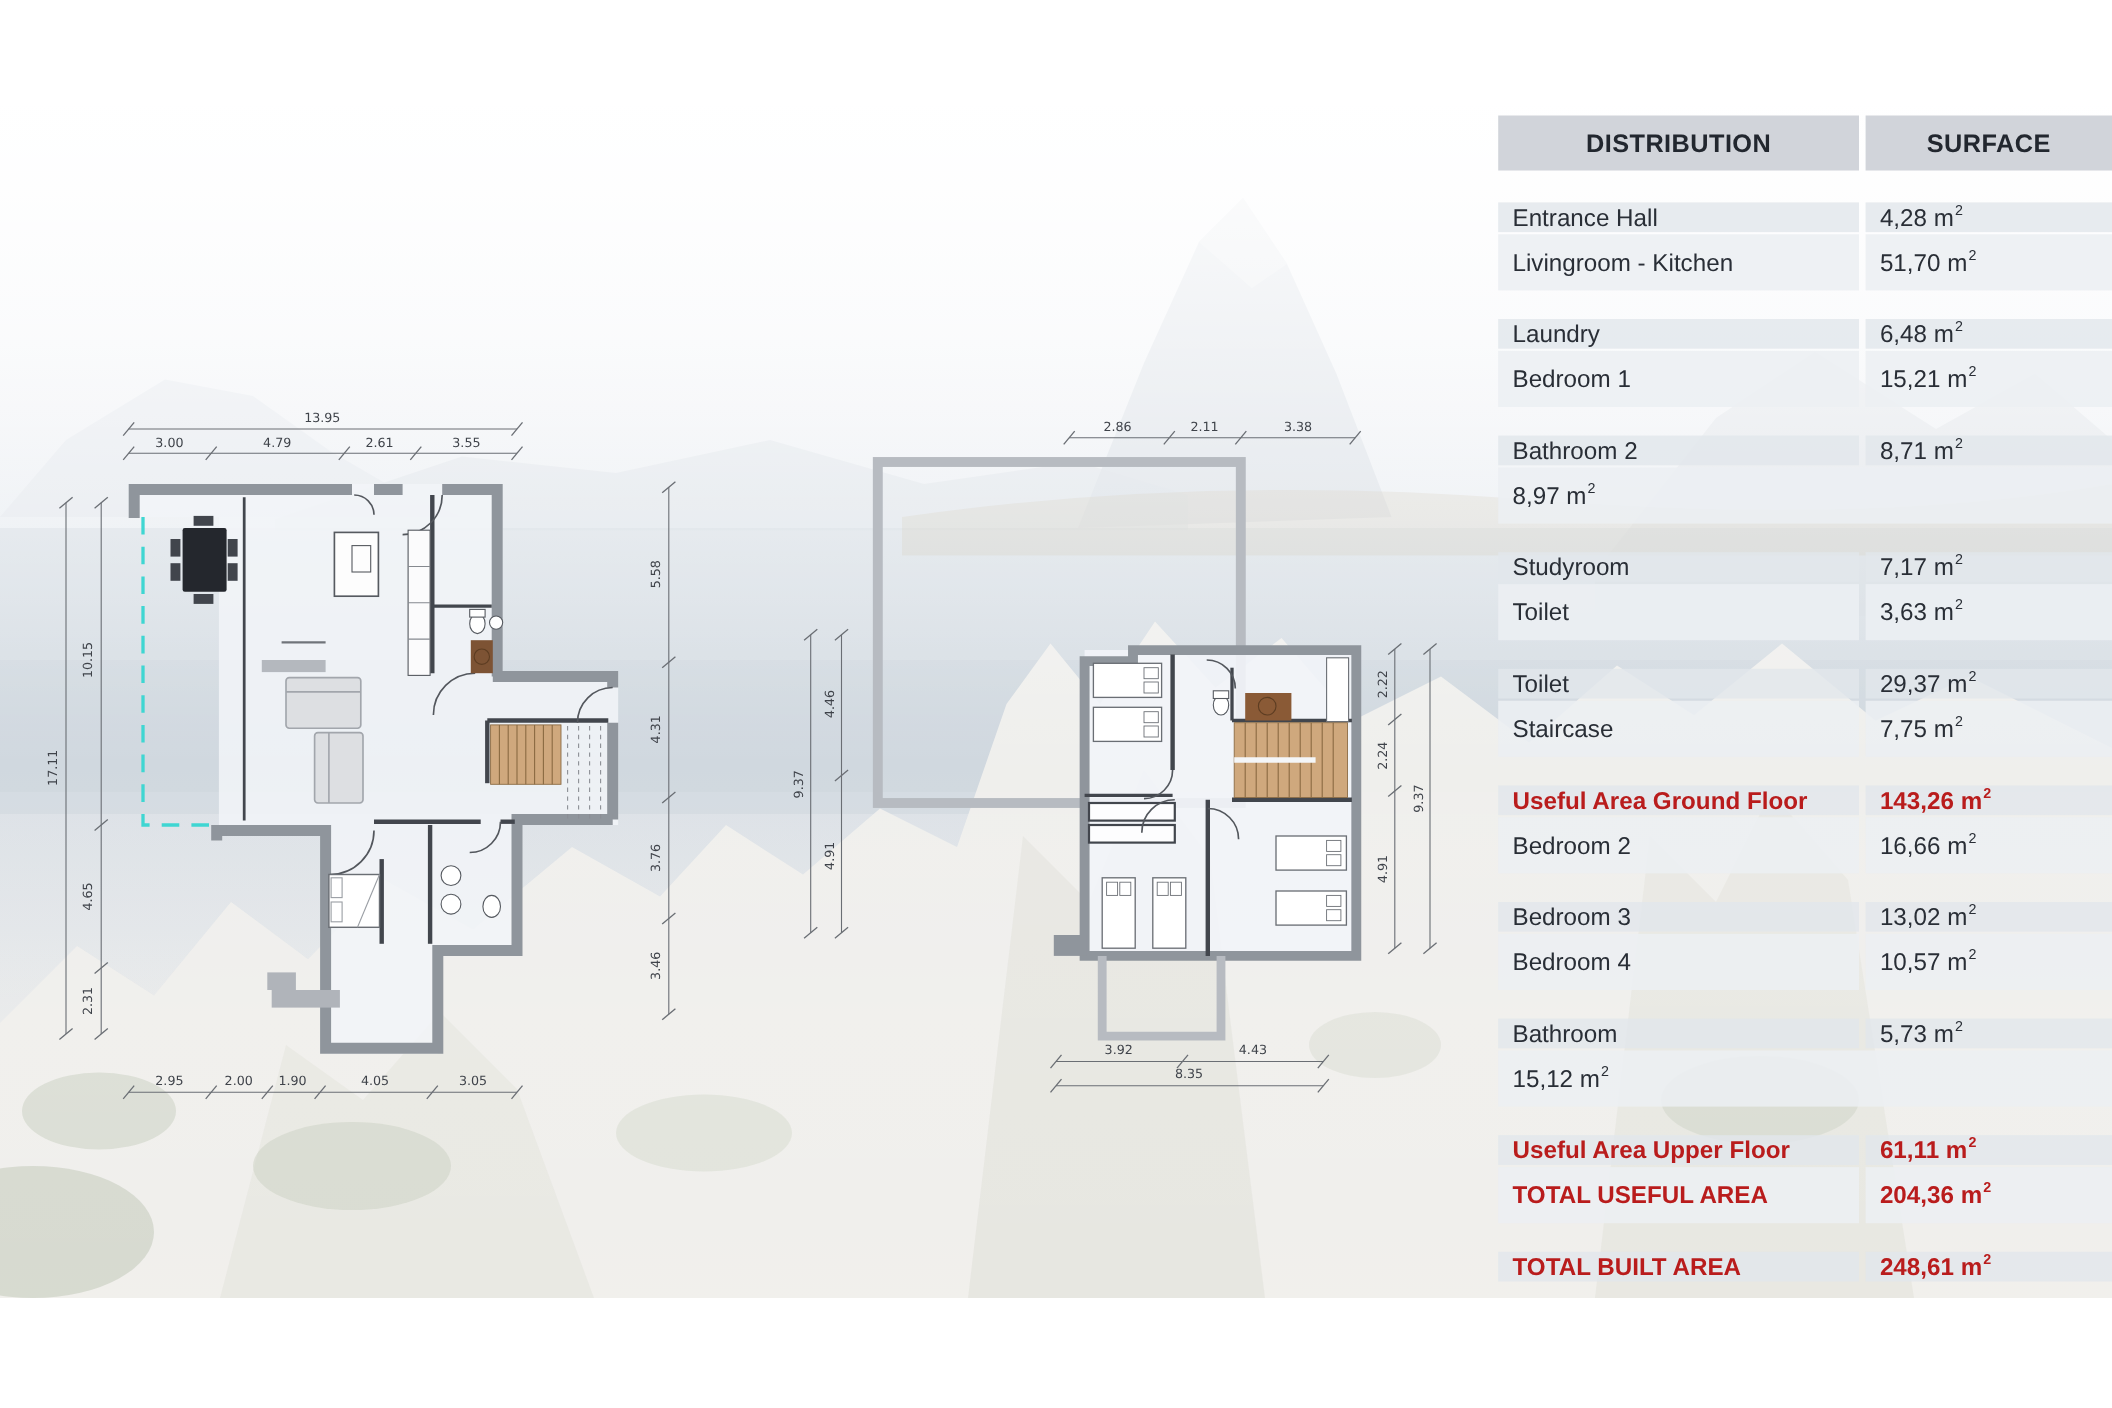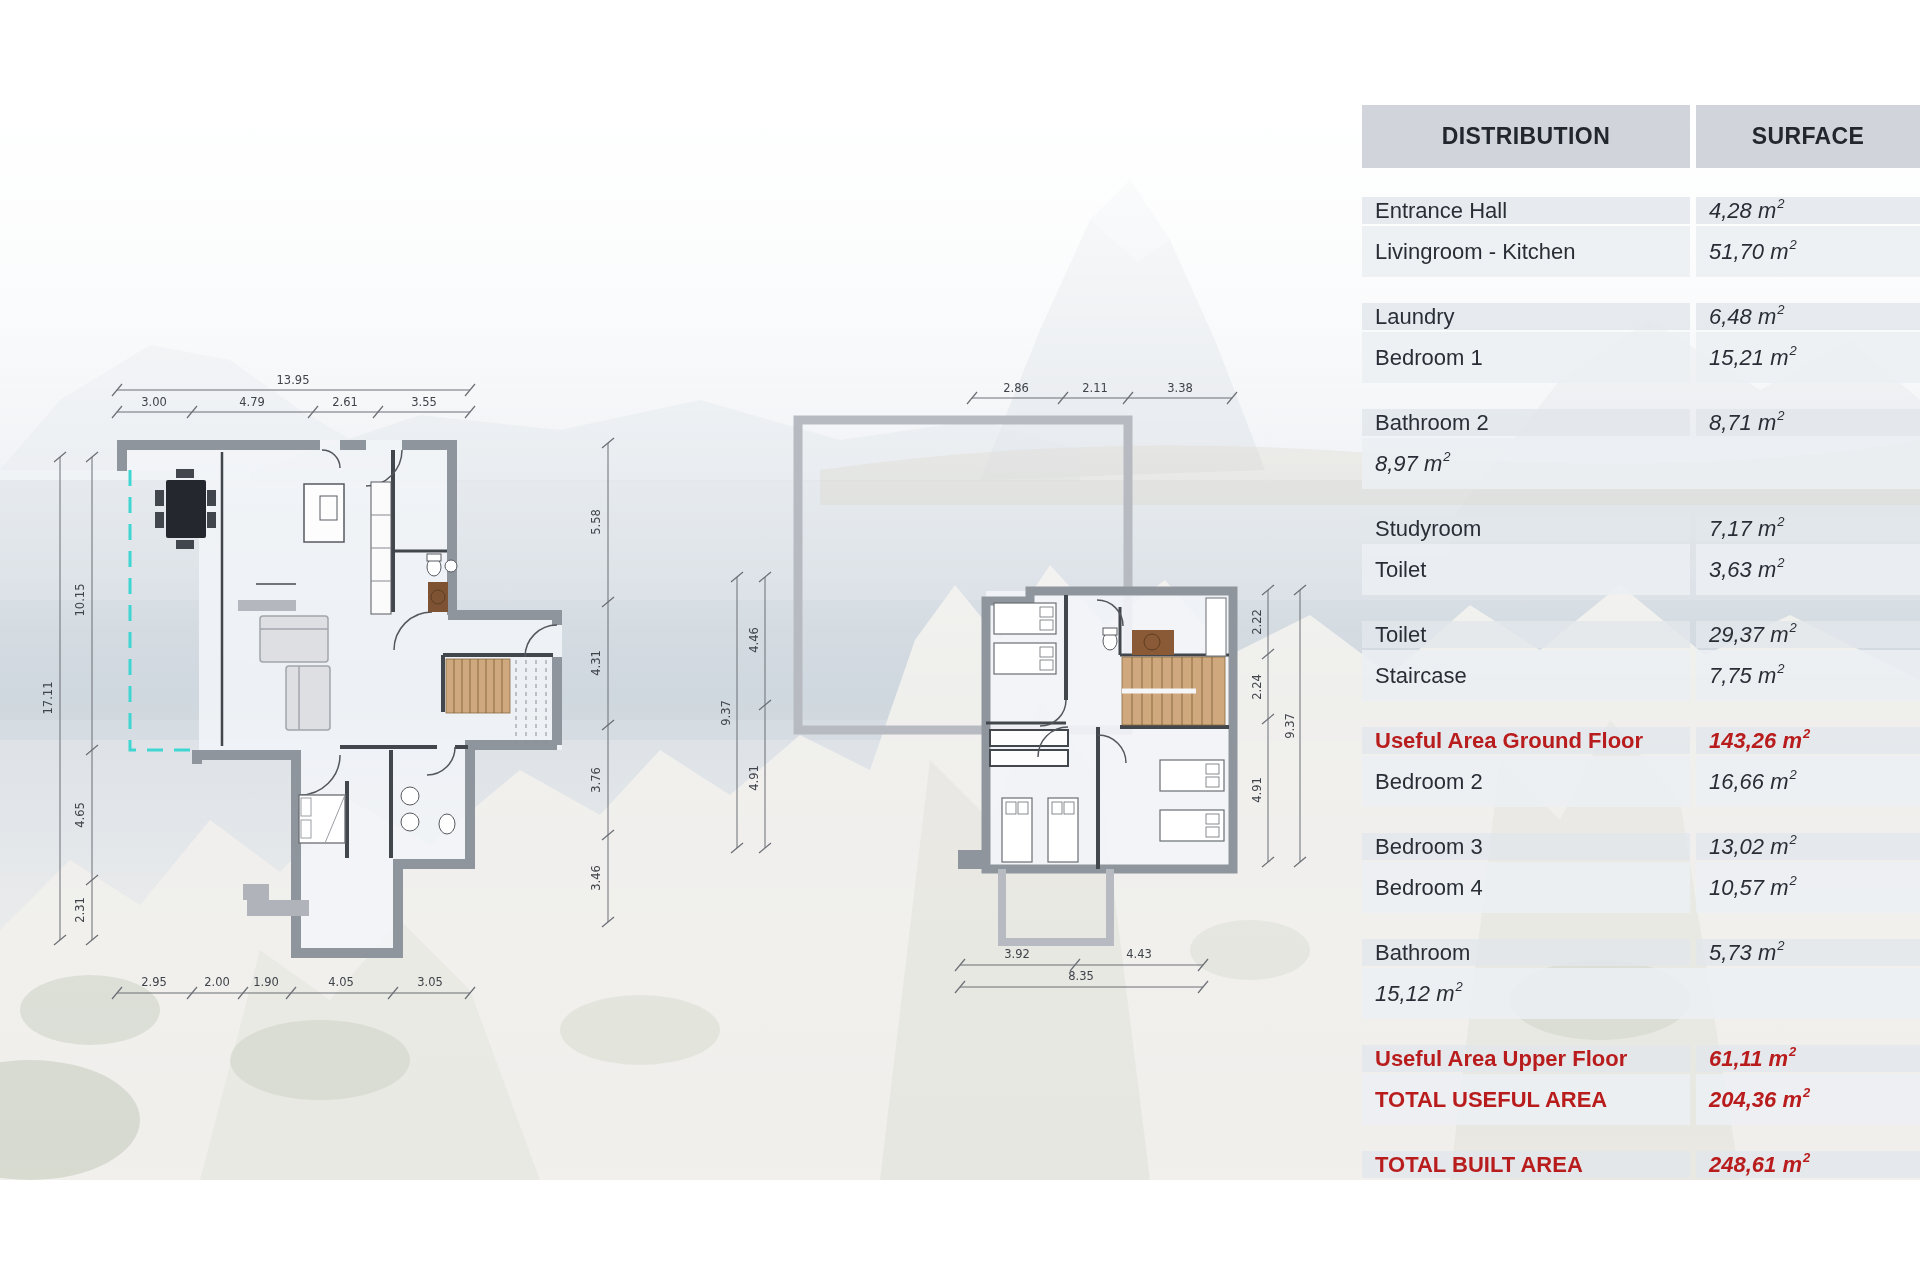--- a/index.html
+++ b/index.html
@@ -2,30 +2,30 @@
 <html><head>
 <meta charset="utf-8">
 <style>
   html,body{margin:0;padding:0;background:#ffffff;}
   #stage{position:relative;width:1920px;height:1280px;overflow:hidden;background:#ffffff;
          font-family:"Liberation Sans", sans-serif;}
   svg{display:block;}
   #bg-svg,#plan-svg{position:absolute;left:0;top:0;}
   
   .surface-table{position:absolute;left:1362px;top:105px;width:558px;color:#292e36;}
-  .thead{display:flex;height:63px;margin-bottom:5px;}
+  .thead{display:flex;height:50px;margin-bottom:5px;}
   .th{display:flex;align-items:center;justify-content:center;
       background:rgba(208,211,217,0.97);font-weight:bold;font-size:23px;
       letter-spacing:0.4px;color:#22272f;}
   .col-dist{width:328px;margin-right:6px;}
   .col-surf{flex:1;}
   .t-row{display:flex;height:51px;margin-bottom:2px;font-size:22px;}
   .t-row .cell{display:flex;align-items:center;}
   .t-row .label{width:328px;margin-right:6px;padding-left:13px;box-sizing:border-box;}
-  .t-row .value{flex:1;padding-left:13px;box-sizing:border-box;font-style:italic;}
+  .t-row .value{flex:1;padding-left:13px;box-sizing:border-box;}
   .t-row.odd .cell{background:rgba(226,230,235,0.82);margin-top:24px;}
   .t-row.even .cell{background:rgba(236,239,243,0.88);}
   .t-row.bold{font-weight:bold;color:#b91c1c;}
   .value sup{font-size:13px;position:relative;top:-7px;left:1px;}
   
   .dims text{font-family:"DejaVu Sans", sans-serif;font-size:11.5px;fill:#3f434a;text-anchor:middle;}
   .chain{stroke:#6a6e74;stroke-width:1;}
 </style>
 </head>
 <body>

